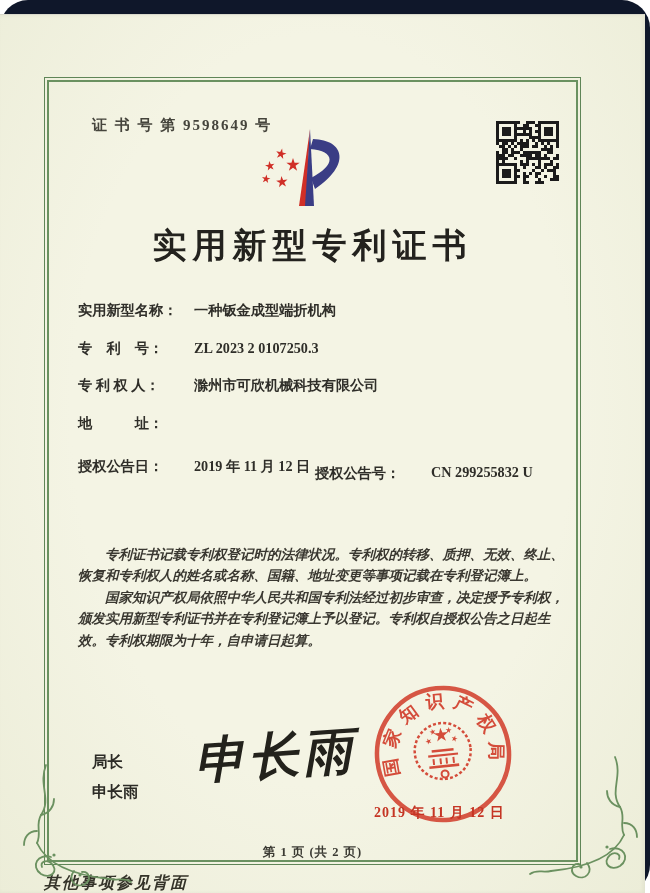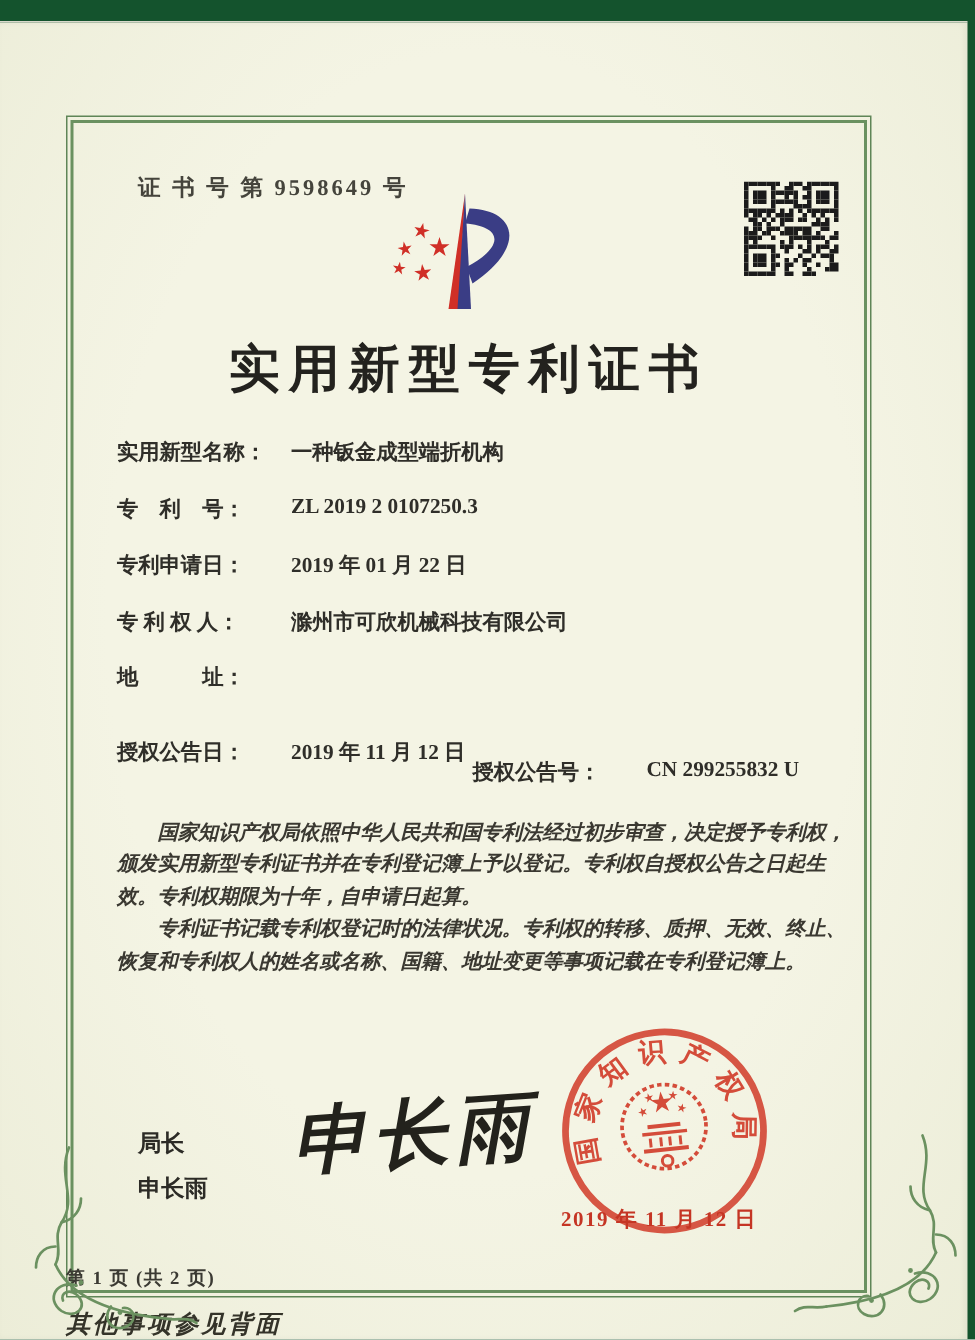--- a/index.html
+++ b/index.html
@@ -1,50 +1,50 @@
 <!DOCTYPE html>
 <html><head>
 <meta charset="utf-8">
 <style>
   * { margin:0; padding:0; box-sizing:border-box; }
   html,body { width:650px; height:893px; background:#ffffff; overflow:hidden;
     font-family:"Liberation Serif","DejaVu Serif",serif; }
-  .stage { position:relative; width:650px; height:893px; background:#14532d; }
+  .stage { position:relative; width:650px; height:893px; background:#0f172a;border-radius:28px; }
   .paper { position:absolute; left:0; top:14px; width:645px; height:879px;
     background:radial-gradient(ellipse at 50% 45%, #f4f4e4 55%, #ecedd8 100%);
     border-top:1px solid #d9d9cc; box-shadow:inset -2px 0 4px rgba(0,0,0,.05); }
   .frame { position:absolute; left:44px; top:62px; width:537px; height:788px;
     border:1px solid #5f8557; }
   .frame::before { content:""; position:absolute; inset:2px; border:2px solid #6a9160; }
   .certno { position:absolute; left:92px; top:101px; font-size:15px; letter-spacing:2px;
     color:#45443c; font-weight:600; }
   .logo { position:absolute; left:248px; top:94px; }
   .qr { position:absolute; left:496px; top:106px; width:64px; height:64px; }
   .title { position:absolute; left:44px; top:208px; width:537px; text-align:center;
     font-size:34px; font-weight:700; letter-spacing:6px; color:#23221e; }
   .fields { position:absolute; left:78px; top:277px; width:500px; }
-  .frow { display:flex; height:37.5px; font-size:14.2px;
+  .frow { display:flex; align-items:center; height:37.5px; font-size:14.2px;
     font-weight:700; color:#2f2e29; white-space:nowrap; }
   .frow .lab { min-width:110px; }
   .frow .val { margin-left:6px; }
   .frow.dual .pair1 { display:flex; width:237px;margin-top:12px; }
   .frow.dual .pair2 { display:flex;margin-top:25px; }
   .legal { position:absolute; left:78px; top:529px; width:497px; font-size:13.5px;
     line-height:21.4px; color:#3a3831; font-style:italic; font-weight:600; }
   .legal p { text-indent:2em; }
   .dir-title { position:absolute; left:92px; top:737px; font-size:15.5px; font-weight:700; color:#2c2b26; }
   .dir-name  { position:absolute; left:92px; top:767px; font-size:15.5px; font-weight:700; color:#2c2b26; }
   .autograph { position:absolute; left:178px; top:708px; width:195px; text-align:center;
     font-size:50px; font-weight:700; font-style:italic; letter-spacing:4px; color:#23221c;
     transform:rotate(-4deg); }
   .seal-wrap { position:absolute; left:368px; top:664px; width:150px; height:150px;
     transform:rotate(-6deg); opacity:.93; }
   .seal-date { position:absolute; left:374px; top:789px; font-size:14px; font-weight:700;
     letter-spacing:1px; color:#c53524; }
-  .page-num { position:absolute; left:44px; top:829px; width:537px; text-align:left;
+  .page-num { position:absolute; left:44px; top:829px; width:537px; text-align:center;
     font-size:12.5px; color:#3b3a33; font-weight:600; letter-spacing:1px; }
   .back-note { position:absolute; left:44px; top:858px; width:537px; text-align:left;
     font-size:16px; font-style:italic; font-weight:700; color:#343329; letter-spacing:2px; }
   .orn { position:absolute; }
   .orn-left { left:18px; top:748px; }
   .orn-right { left:528px; top:740px; }
 </style>
 </head>
 <body>
 
@@ -322,25 +322,21 @@
 
     <h1 class="title">实用新型专利证书</h1>
 
     <div class="fields">
       <div class="frow">
         <span class="lab">实用新型名称：</span>
         <span class="val">一种钣金成型端折机构</span>
       </div>
       <div class="frow">
         <span class="lab">专　利　号：</span>
-        <span class="val">ZL 2019 2 0107250.3</span>
-      </div>
-      <div class="frow">
-        <span class="lab">专利申请日：</span>
-        <span class="val">2019 年 01 月 22 日</span>
+        <span class="val">ZL 2023 2 0107250.3</span>
       </div>
       <div class="frow">
         <span class="lab">专 利 权 人：</span>
         <span class="val">滁州市可欣机械科技有限公司</span>
       </div>
       <div class="frow">
         <span class="lab">地　　　址：</span>
       </div>
       <div class="frow dual">
         <span class="pair1">
@@ -348,22 +344,22 @@
           <span class="val">2019 年 11 月 12 日</span>
         </span>
         <span class="pair2">
           <span class="lab">授权公告号：</span>
           <span class="val">CN 299255832 U</span>
         </span>
       </div>
     </div>
 
     <div class="legal">
+      <p>专利证书记载专利权登记时的法律状况。专利权的转移、质押、无效、终止、恢复和专利权人的姓名或名称、国籍、地址变更等事项记载在专利登记簿上。</p>
       <p>国家知识产权局依照中华人民共和国专利法经过初步审查，决定授予专利权，颁发实用新型专利证书并在专利登记簿上予以登记。专利权自授权公告之日起生效。专利权期限为十年，自申请日起算。</p>
-      <p>专利证书记载专利权登记时的法律状况。专利权的转移、质押、无效、终止、恢复和专利权人的姓名或名称、国籍、地址变更等事项记载在专利登记簿上。</p>
     </div>
 
     <div class="dir-title">局长</div>
     <div class="dir-name">申长雨</div>
     <div class="autograph">申长雨</div>
 
     <div class="seal-wrap">
       <svg width="150" height="150" viewBox="0 0 150 150">
         <circle cx="75" cy="75" r="66" fill="none" stroke="#d2402e" stroke-width="4.5" opacity="0.95"></circle>
         <path id="sealArc" d="M30.8,91.1 A47,47 0 1 1 119.2,91.1" fill="none"></path>

